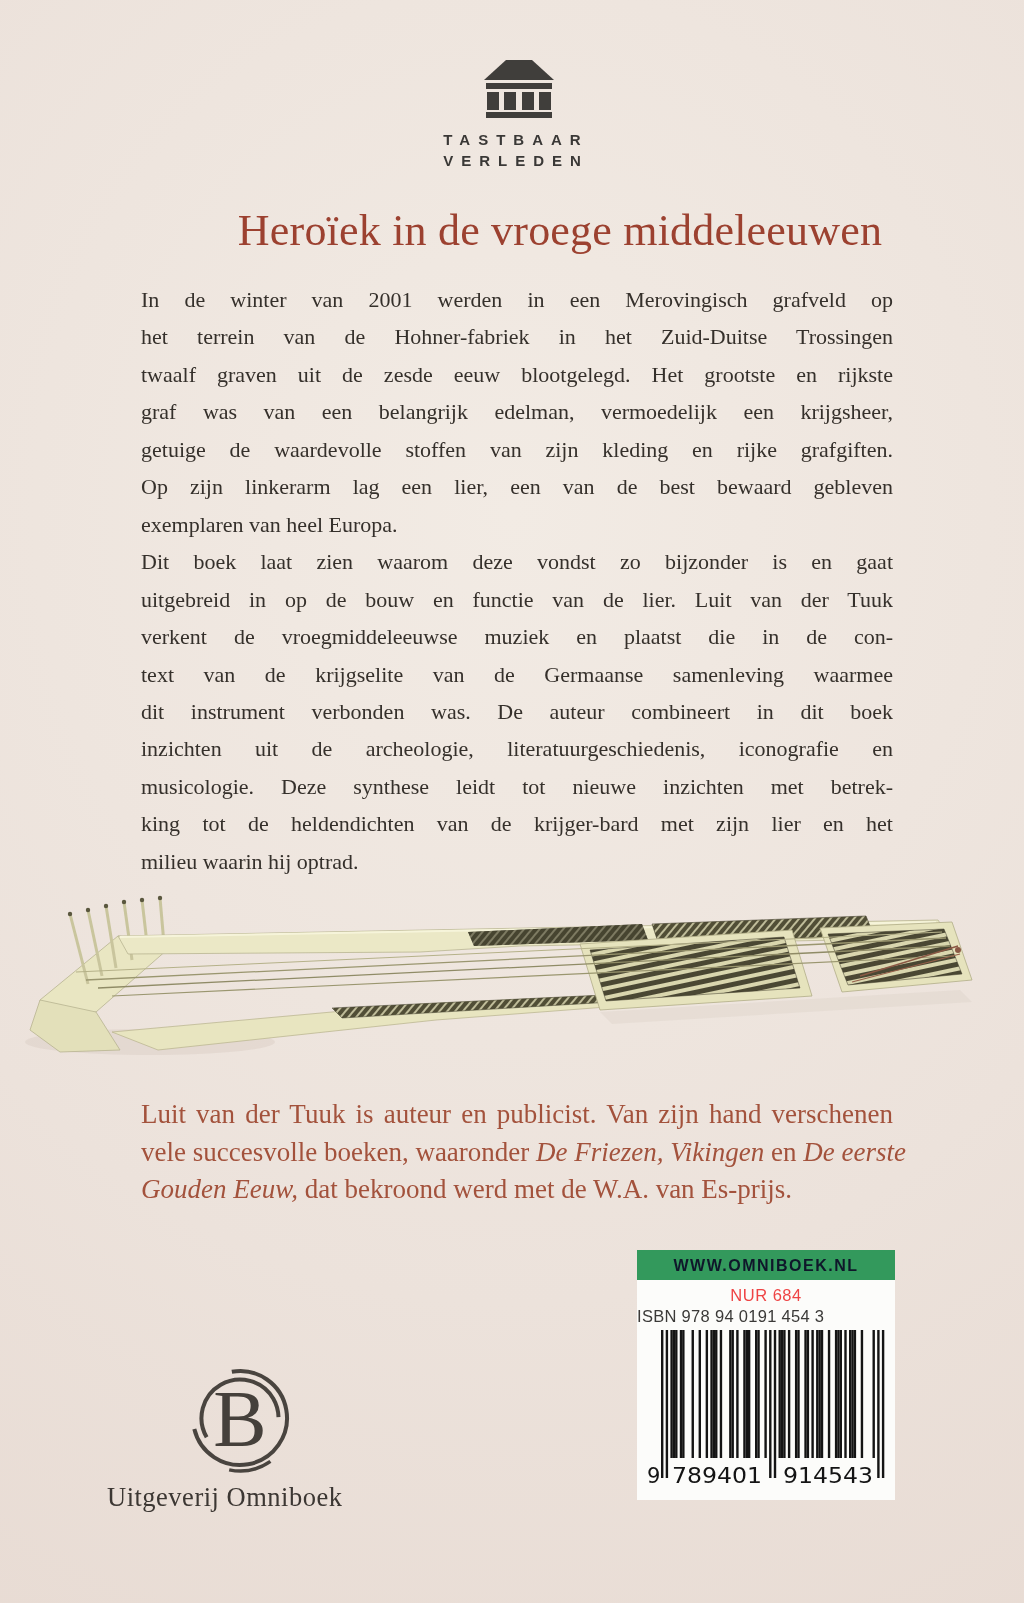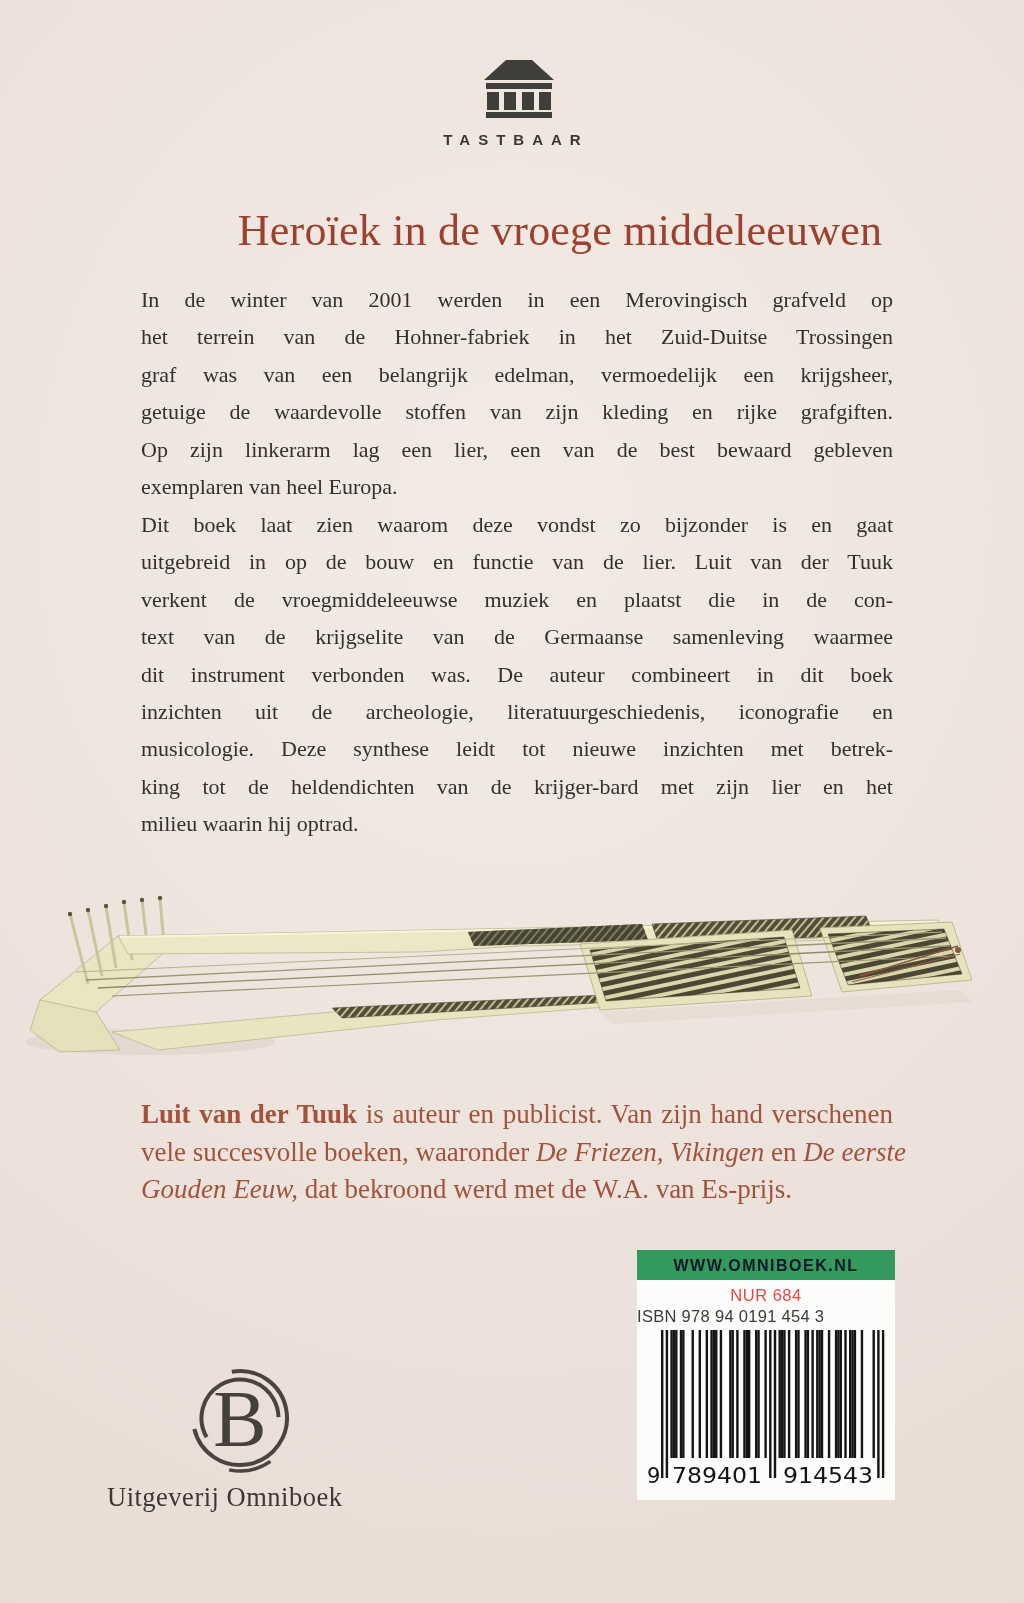--- a/index.html
+++ b/index.html
@@ -31,21 +31,21 @@
   .syn-line.short{text-align-last:left;}
   
   .lyre{position:absolute;left:0;top:880px;}
   
   .bio{position:absolute;left:141px;top:1096px;width:752px;color:#a3523c;}
   .bio-line{
     width:752px;white-space:nowrap;font-size:27px;line-height:37.5px;
     text-align:justify;text-align-last:justify;
   }
   .bio-line.short{text-align-last:left;}
-  .bio b{font-weight:bold;}
+  .bio b{font-weight:normal;}
   .bio i{font-style:italic;}
   
   .barcode-box{
     position:absolute;left:637px;top:1250px;width:258px;height:250px;
     background:#fcfcfa;
   }
   .web-banner{
     position:absolute;left:0;top:0;width:258px;height:30px;background:#33995c;
     color:#0f172a;font-family:"Liberation Sans", sans-serif;font-weight:bold;
     font-size:16px;letter-spacing:1.5px;text-align:center;line-height:31px;
@@ -76,26 +76,28 @@
       <polygon points="22,0 48,0 70,20 0,20"></polygon>
       <rect x="2" y="23" width="66" height="6"></rect>
       <rect x="3" y="32" width="12" height="18"></rect>
       <rect x="20" y="32" width="12" height="18"></rect>
       <rect x="38" y="32" width="12" height="18"></rect>
       <rect x="55" y="32" width="12" height="18"></rect>
       <rect x="2" y="52" width="66" height="6"></rect>
     </g>
   </svg>
   <div class="series-name l1">TASTBAAR</div>
+  <div class="series-name l2">VERLEDEN</div>
 
   <div class="title">Heroïek in de vroege middeleeuwen</div>
 
   <div class="synopsis">
     <div class="syn-line">In de winter van 2001 werden in een Merovingisch grafveld op</div>
     <div class="syn-line">het terrein van de Hohner-fabriek in het Zuid-Duitse Trossingen</div>
+    <div class="syn-line">twaalf graven uit de zesde eeuw blootgelegd. Het grootste en rijkste</div>
     <div class="syn-line">graf was van een belangrijk edelman, vermoedelijk een krijgsheer,</div>
     <div class="syn-line">getuige de waardevolle stoffen van zijn kleding en rijke grafgiften.</div>
     <div class="syn-line">Op zijn linkerarm lag een lier, een van de best bewaard gebleven</div>
     <div class="syn-line short">exemplaren van heel Europa.</div>
     <div class="syn-line">Dit boek laat zien waarom deze vondst zo bijzonder is en gaat</div>
     <div class="syn-line">uitgebreid in op de bouw en functie van de lier. Luit van der Tuuk</div>
     <div class="syn-line">verkent de vroegmiddeleeuwse muziek en plaatst die in de con-</div>
     <div class="syn-line">text van de krijgselite van de Germaanse samenleving waarmee</div>
     <div class="syn-line">dit instrument verbonden was. De auteur combineert in dit boek</div>
     <div class="syn-line">inzichten uit de archeologie, literatuurgeschiedenis, iconografie en</div>

